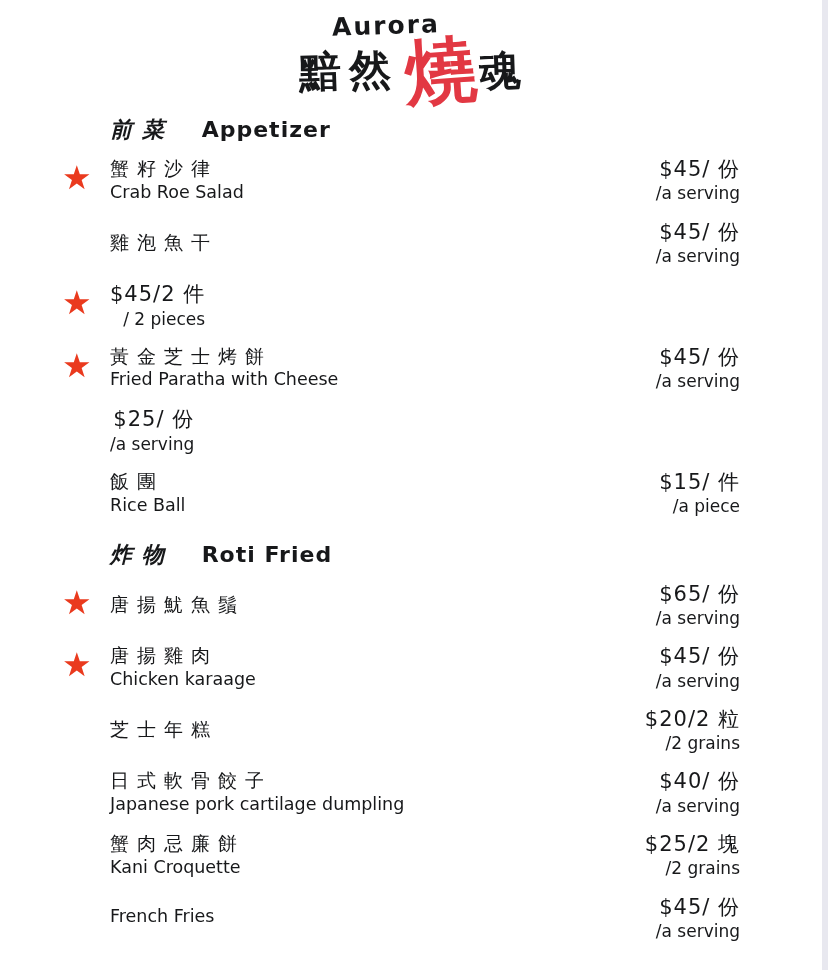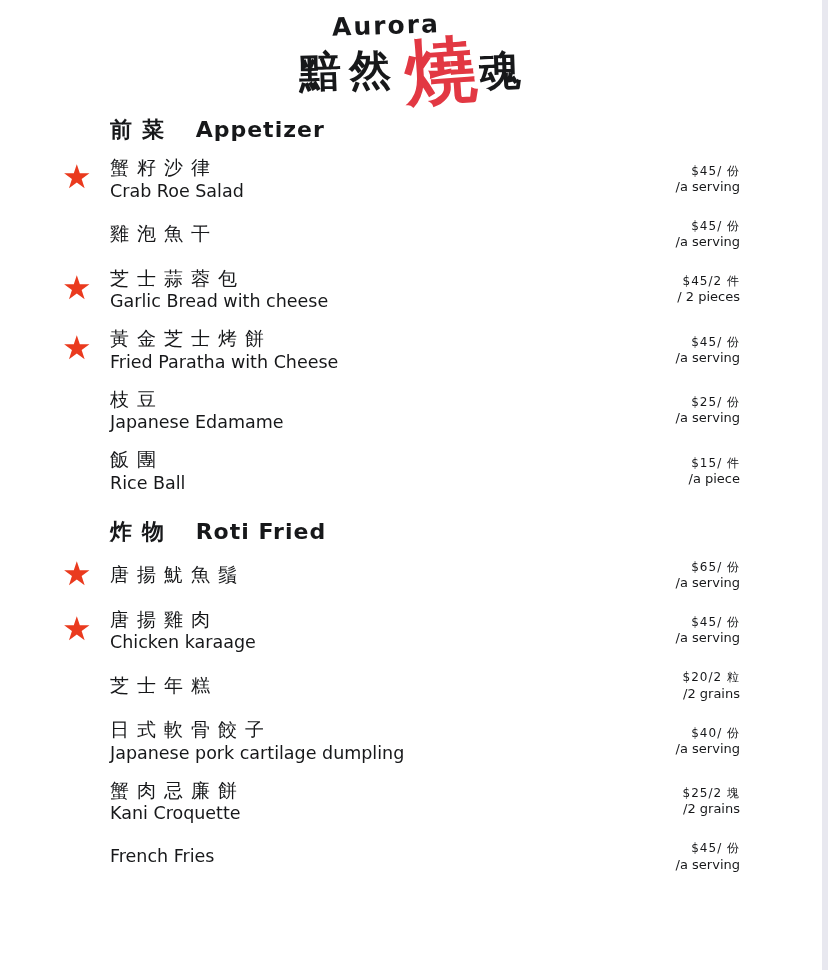--- a/index.html
+++ b/index.html
@@ -40,43 +40,43 @@
     transform: rotate(-4deg);
     line-height: 0.9;
   }
   
   .menu { padding: 8px 88px 0 62px; }
   .section { margin-bottom: 22px; }
   .section-title {
     margin: 0 0 10px 48px;
     font-size: 22px; font-weight: bold;
   }
-  .section-title .t-zh { letter-spacing: 10px; }
-  .section-title .t-en { margin-left: 14px; letter-spacing: 1px; }
+  .section-title .t-zh { letter-spacing: 10px; font-style: italic; }
+  .section-title .t-en { margin-left: 20px; letter-spacing: 1px; }
   .item-row {
     display: flex; align-items: center;
     margin-bottom: 13px;
   }
   .star-cell {
     flex: 0 0 48px; width: 48px;
     font-size: 33px; line-height: 1;
     color: #ea3a1e;
     padding-bottom: 4px;
   }
   .names { flex: 1 1 auto; min-width: 0; }
   .zh-name {
     font-size: 19px; letter-spacing: 0.42em;
     line-height: 1.35; white-space: nowrap;
   }
   .en-name {
     font-size: 17.5px; line-height: 1.25; white-space: nowrap;
   }
   .price-block { text-align: right; white-space: nowrap; }
-  .price-line { font-size: 12px; letter-spacing: 1px; line-height: 1.35; }
-  .unit-line  { font-size: 13px; line-height: 1.25; }
+  .price-line { font-size: 21px; letter-spacing: 1px; line-height: 1.35; }
+  .unit-line  { font-size: 17px; line-height: 1.25; }
 </style>
 </head>
 <body>
 
 <div class="edge-strip"></div>
 
 <header class="logo">
   <div class="brand-en">Aurora</div>
   <div class="brand-zh">
     <span class="zh-black">黯然</span>
@@ -111,48 +111,40 @@
         <span class="zh-name" style="display:block">雞泡魚干</span>
       </span>
       <span class="price-block">
         <span class="price-line" style="display:block">$45/ 份</span>
         <span class="unit-line" style="display:block">/a serving</span>
       </span>
     </div>
 
     <div class="item-row">
       <span class="star-cell" style="visibility: visible;">★</span>
-      <span class="names">
-        <span class="zh-name" style="display:block">芝士蒜蓉包</span>
-        <span class="en-name" style="display:block">Garlic Bread with cheese</span>
-      </span>
       <span class="price-block">
         <span class="price-line" style="display:block">$45/2 件</span>
         <span class="unit-line" style="display:block">/ 2 pieces</span>
       </span>
     </div>
 
     <div class="item-row">
       <span class="star-cell" style="visibility: visible;">★</span>
       <span class="names">
         <span class="zh-name" style="display:block">黃金芝士烤餅</span>
         <span class="en-name" style="display:block">Fried Paratha with Cheese</span>
       </span>
       <span class="price-block">
         <span class="price-line" style="display:block">$45/ 份</span>
         <span class="unit-line" style="display:block">/a serving</span>
       </span>
     </div>
 
     <div class="item-row">
       <span class="star-cell" style="visibility: hidden;">★</span>
-      <span class="names">
-        <span class="zh-name" style="display:block">枝豆</span>
-        <span class="en-name" style="display:block">Japanese Edamame</span>
-      </span>
       <span class="price-block">
         <span class="price-line" style="display:block">$25/ 份</span>
         <span class="unit-line" style="display:block">/a serving</span>
       </span>
     </div>
 
     <div class="item-row">
       <span class="star-cell" style="visibility: hidden;">★</span>
       <span class="names">
         <span class="zh-name" style="display:block">飯團</span>

